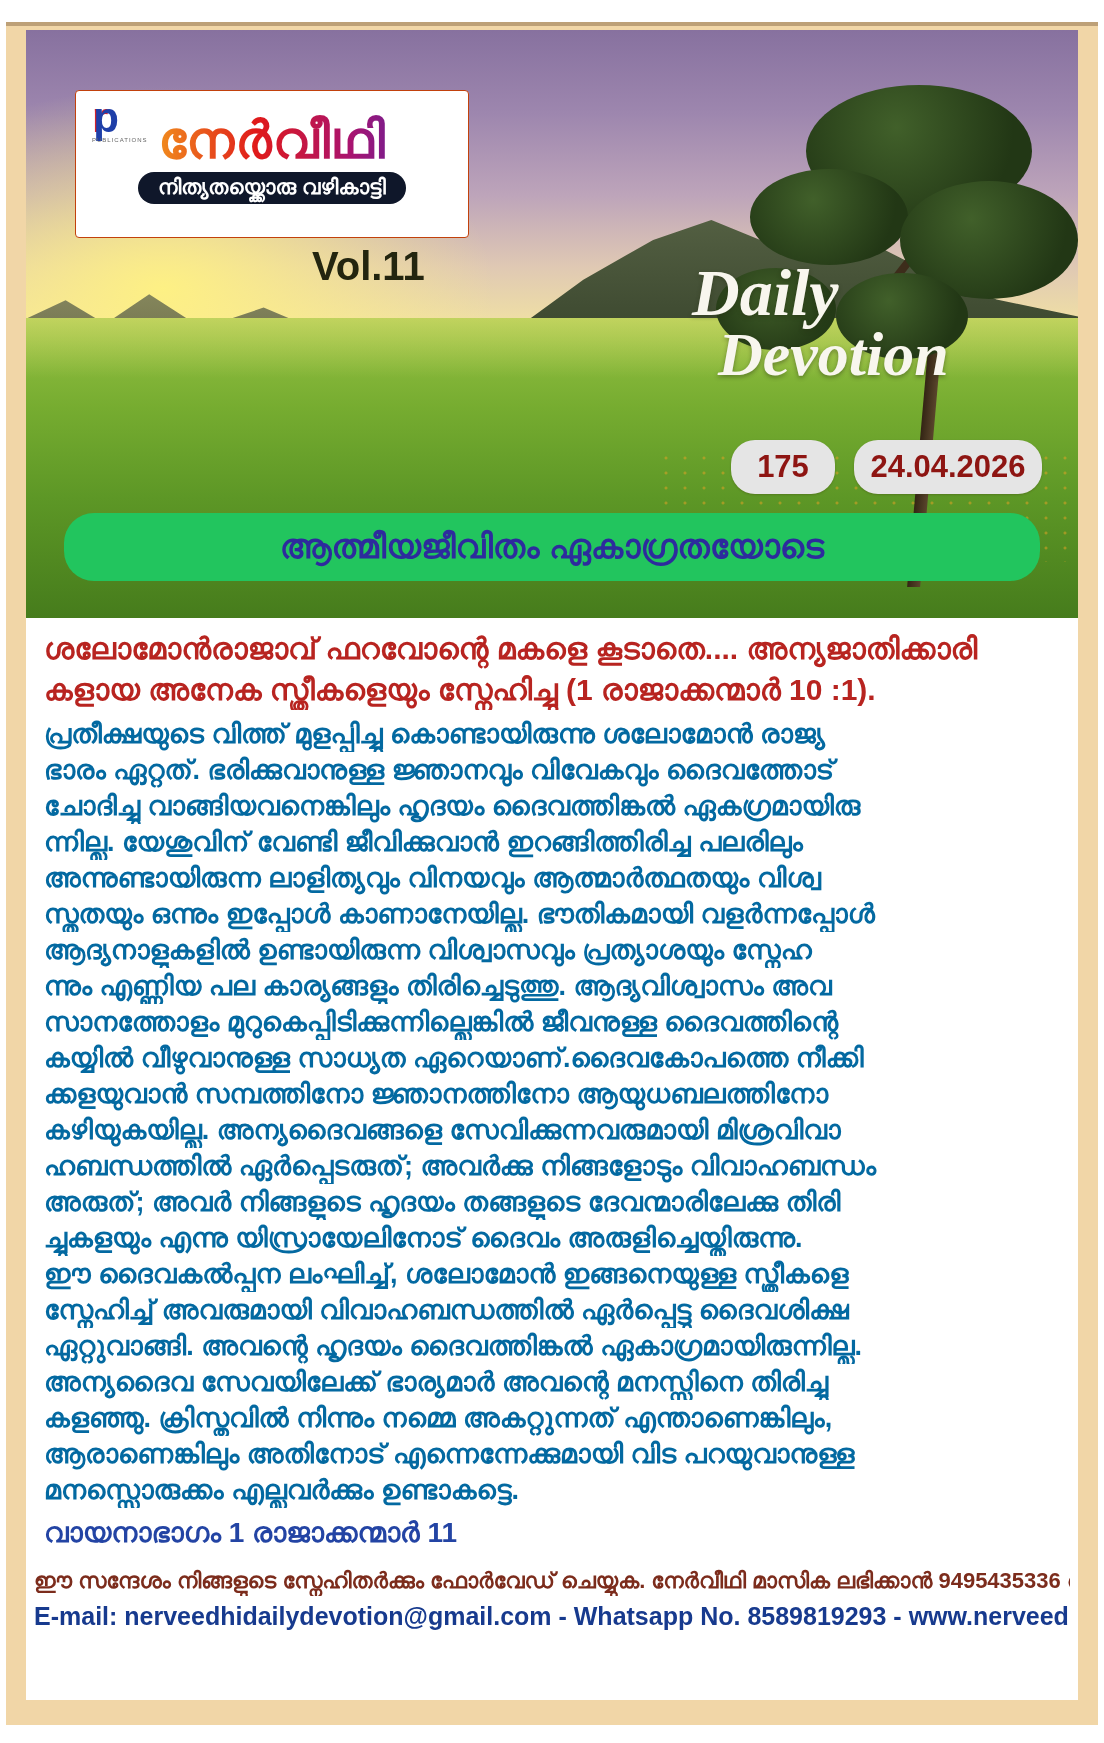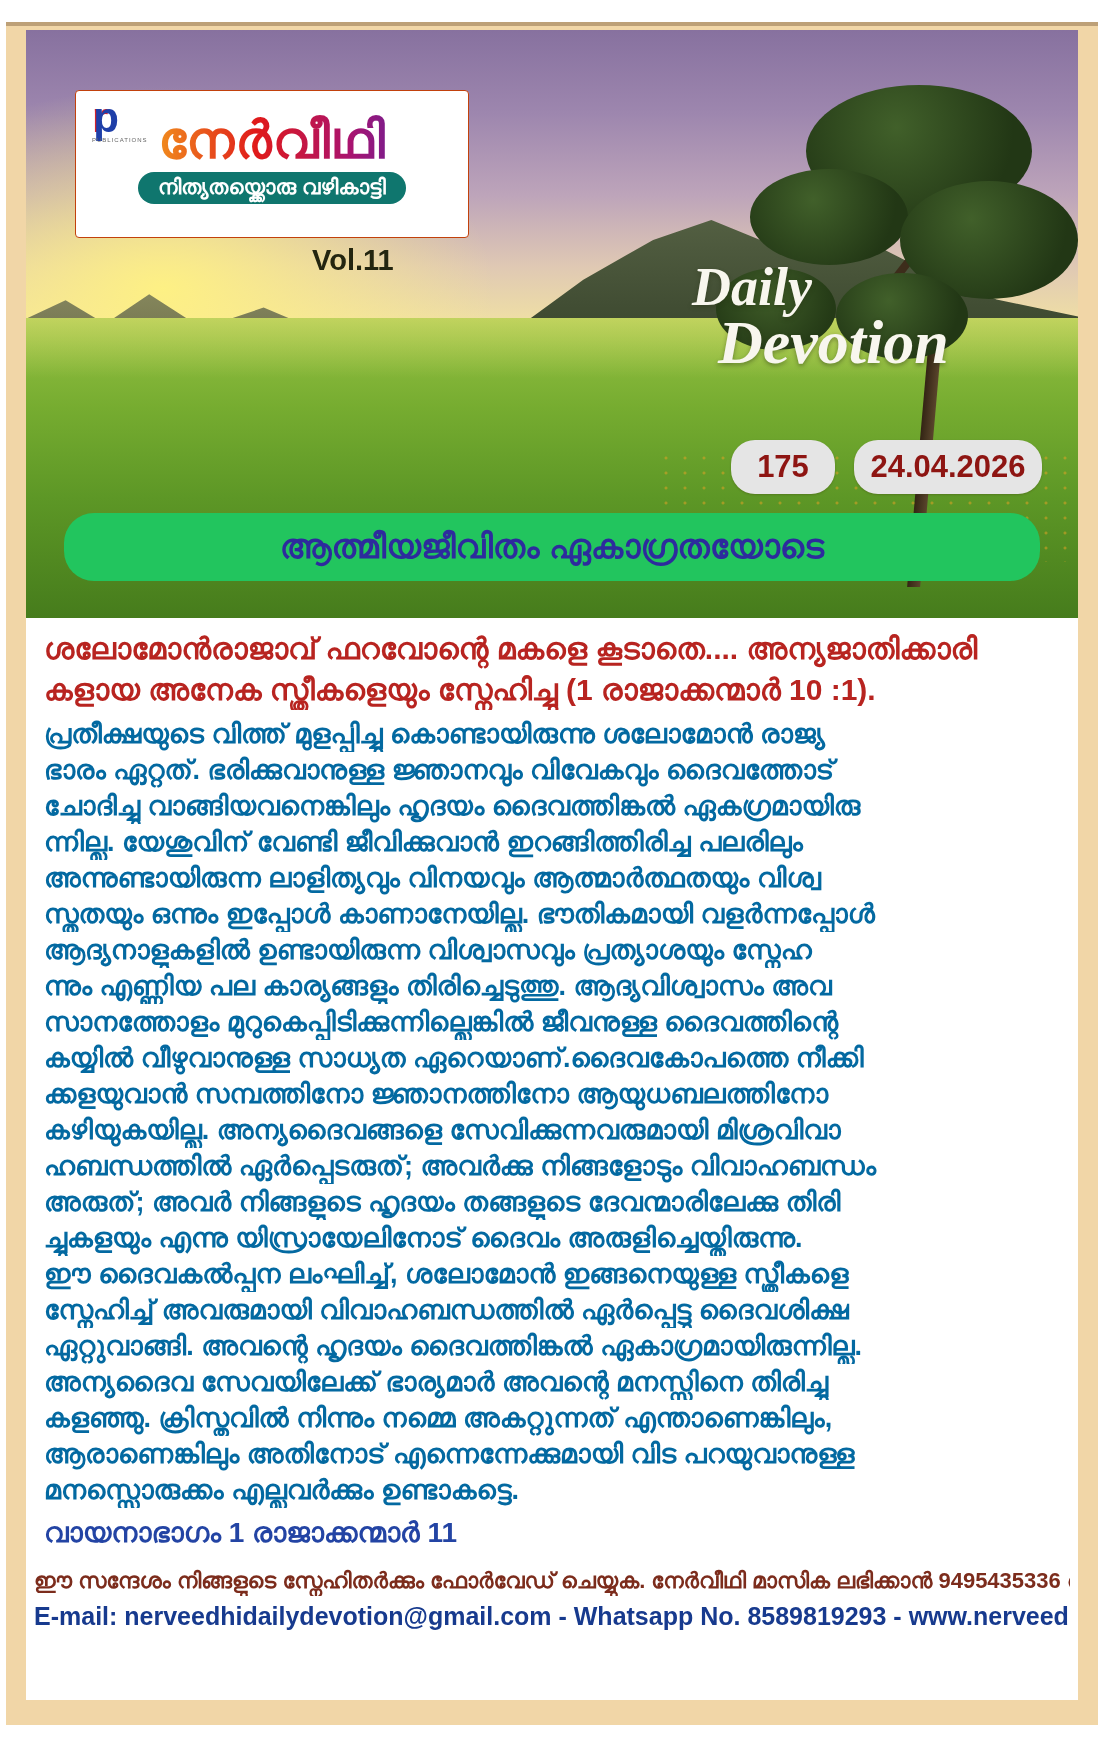--- a/index.html
+++ b/index.html
@@ -78,32 +78,32 @@
     margin-top:22px;font-size:52px;font-weight:bold;line-height:1.05;
     color:#d01a1a;letter-spacing:1px;
   }
   @supports ((-webkit-background-clip:text) or (background-clip:text)){
     .logo-title{
       background:linear-gradient(90deg,#f6c511 0%,#f0871d 22%,#e01a1a 46%,#a9136f 70%,#2430c4 100%);
       -webkit-background-clip:text;background-clip:text;color:transparent;
     }
   }
   .logo-tagline{
-    display:inline-block;margin-top:4px;background:#0f766e;color:#ffffff;
+    display:inline-block;margin-top:4px;background:#0f172a;color:#ffffff;
     border-radius:999px;padding:3px 20px 5px;font-size:21px;font-weight:bold;
   }
   .vol{
-    position:absolute;left:286px;top:214px;font-size:29px;font-weight:bold;color:#23250f;
+    position:absolute;left:286px;top:214px;font-size:40px;font-weight:bold;color:#23250f;
   }
   .script{
     position:absolute;left:648px;top:232px;width:340px;color:#f8f6ee;
     font-family:"Liberation Serif",serif;font-style:italic;font-weight:bold;
     text-shadow:0 2px 4px rgba(40,50,20,.45);line-height:.95;
   }
-  .script .l1{font-size:54px;padding-left:18px;}
+  .script .l1{font-size:66px;padding-left:18px;}
   .script .l2{font-size:62px;padding-left:44px;}
   .badge{
     position:absolute;top:410px;height:54px;background:#e5e5e5;border-radius:24px;
     color:#8e1512;font-weight:bold;font-size:31px;line-height:54px;text-align:center;
     box-shadow:0 1px 2px rgba(60,60,10,.3);
   }
   .badge-num{left:705px;width:104px;}
   .badge-date{left:828px;width:188px;}
   .banner{
     position:absolute;left:38px;top:483px;width:976px;height:68px;background:#22c55e;

